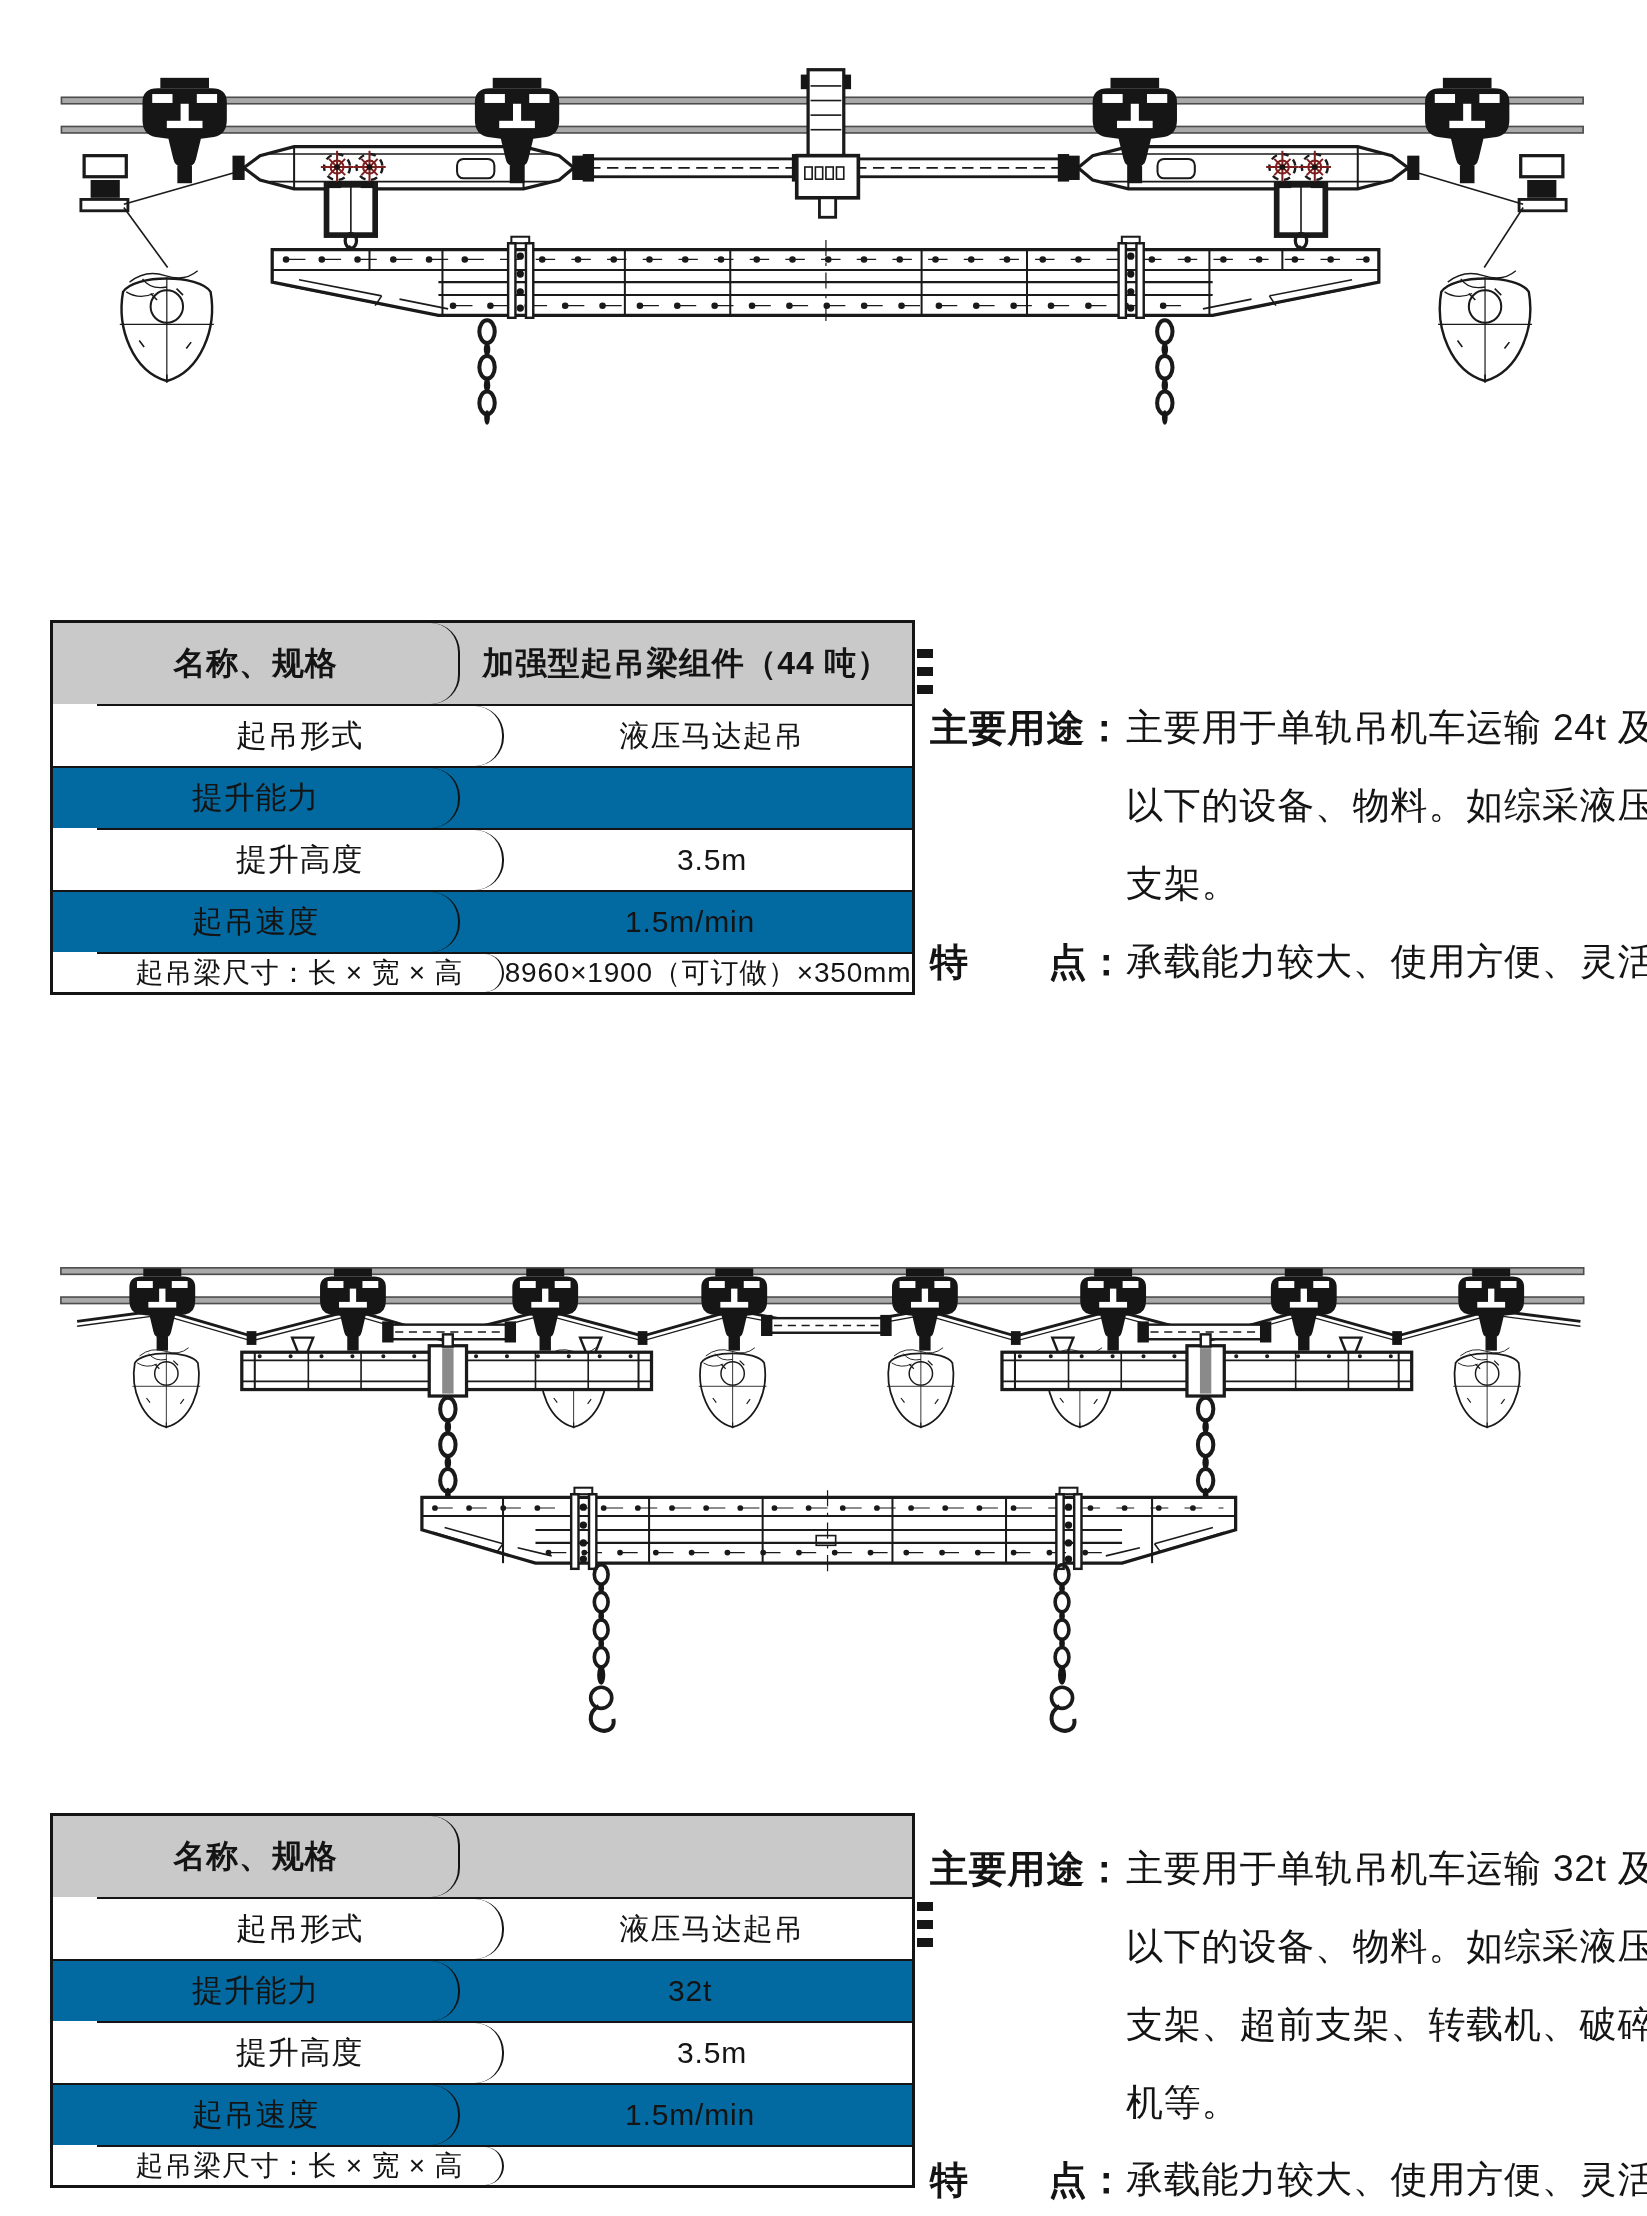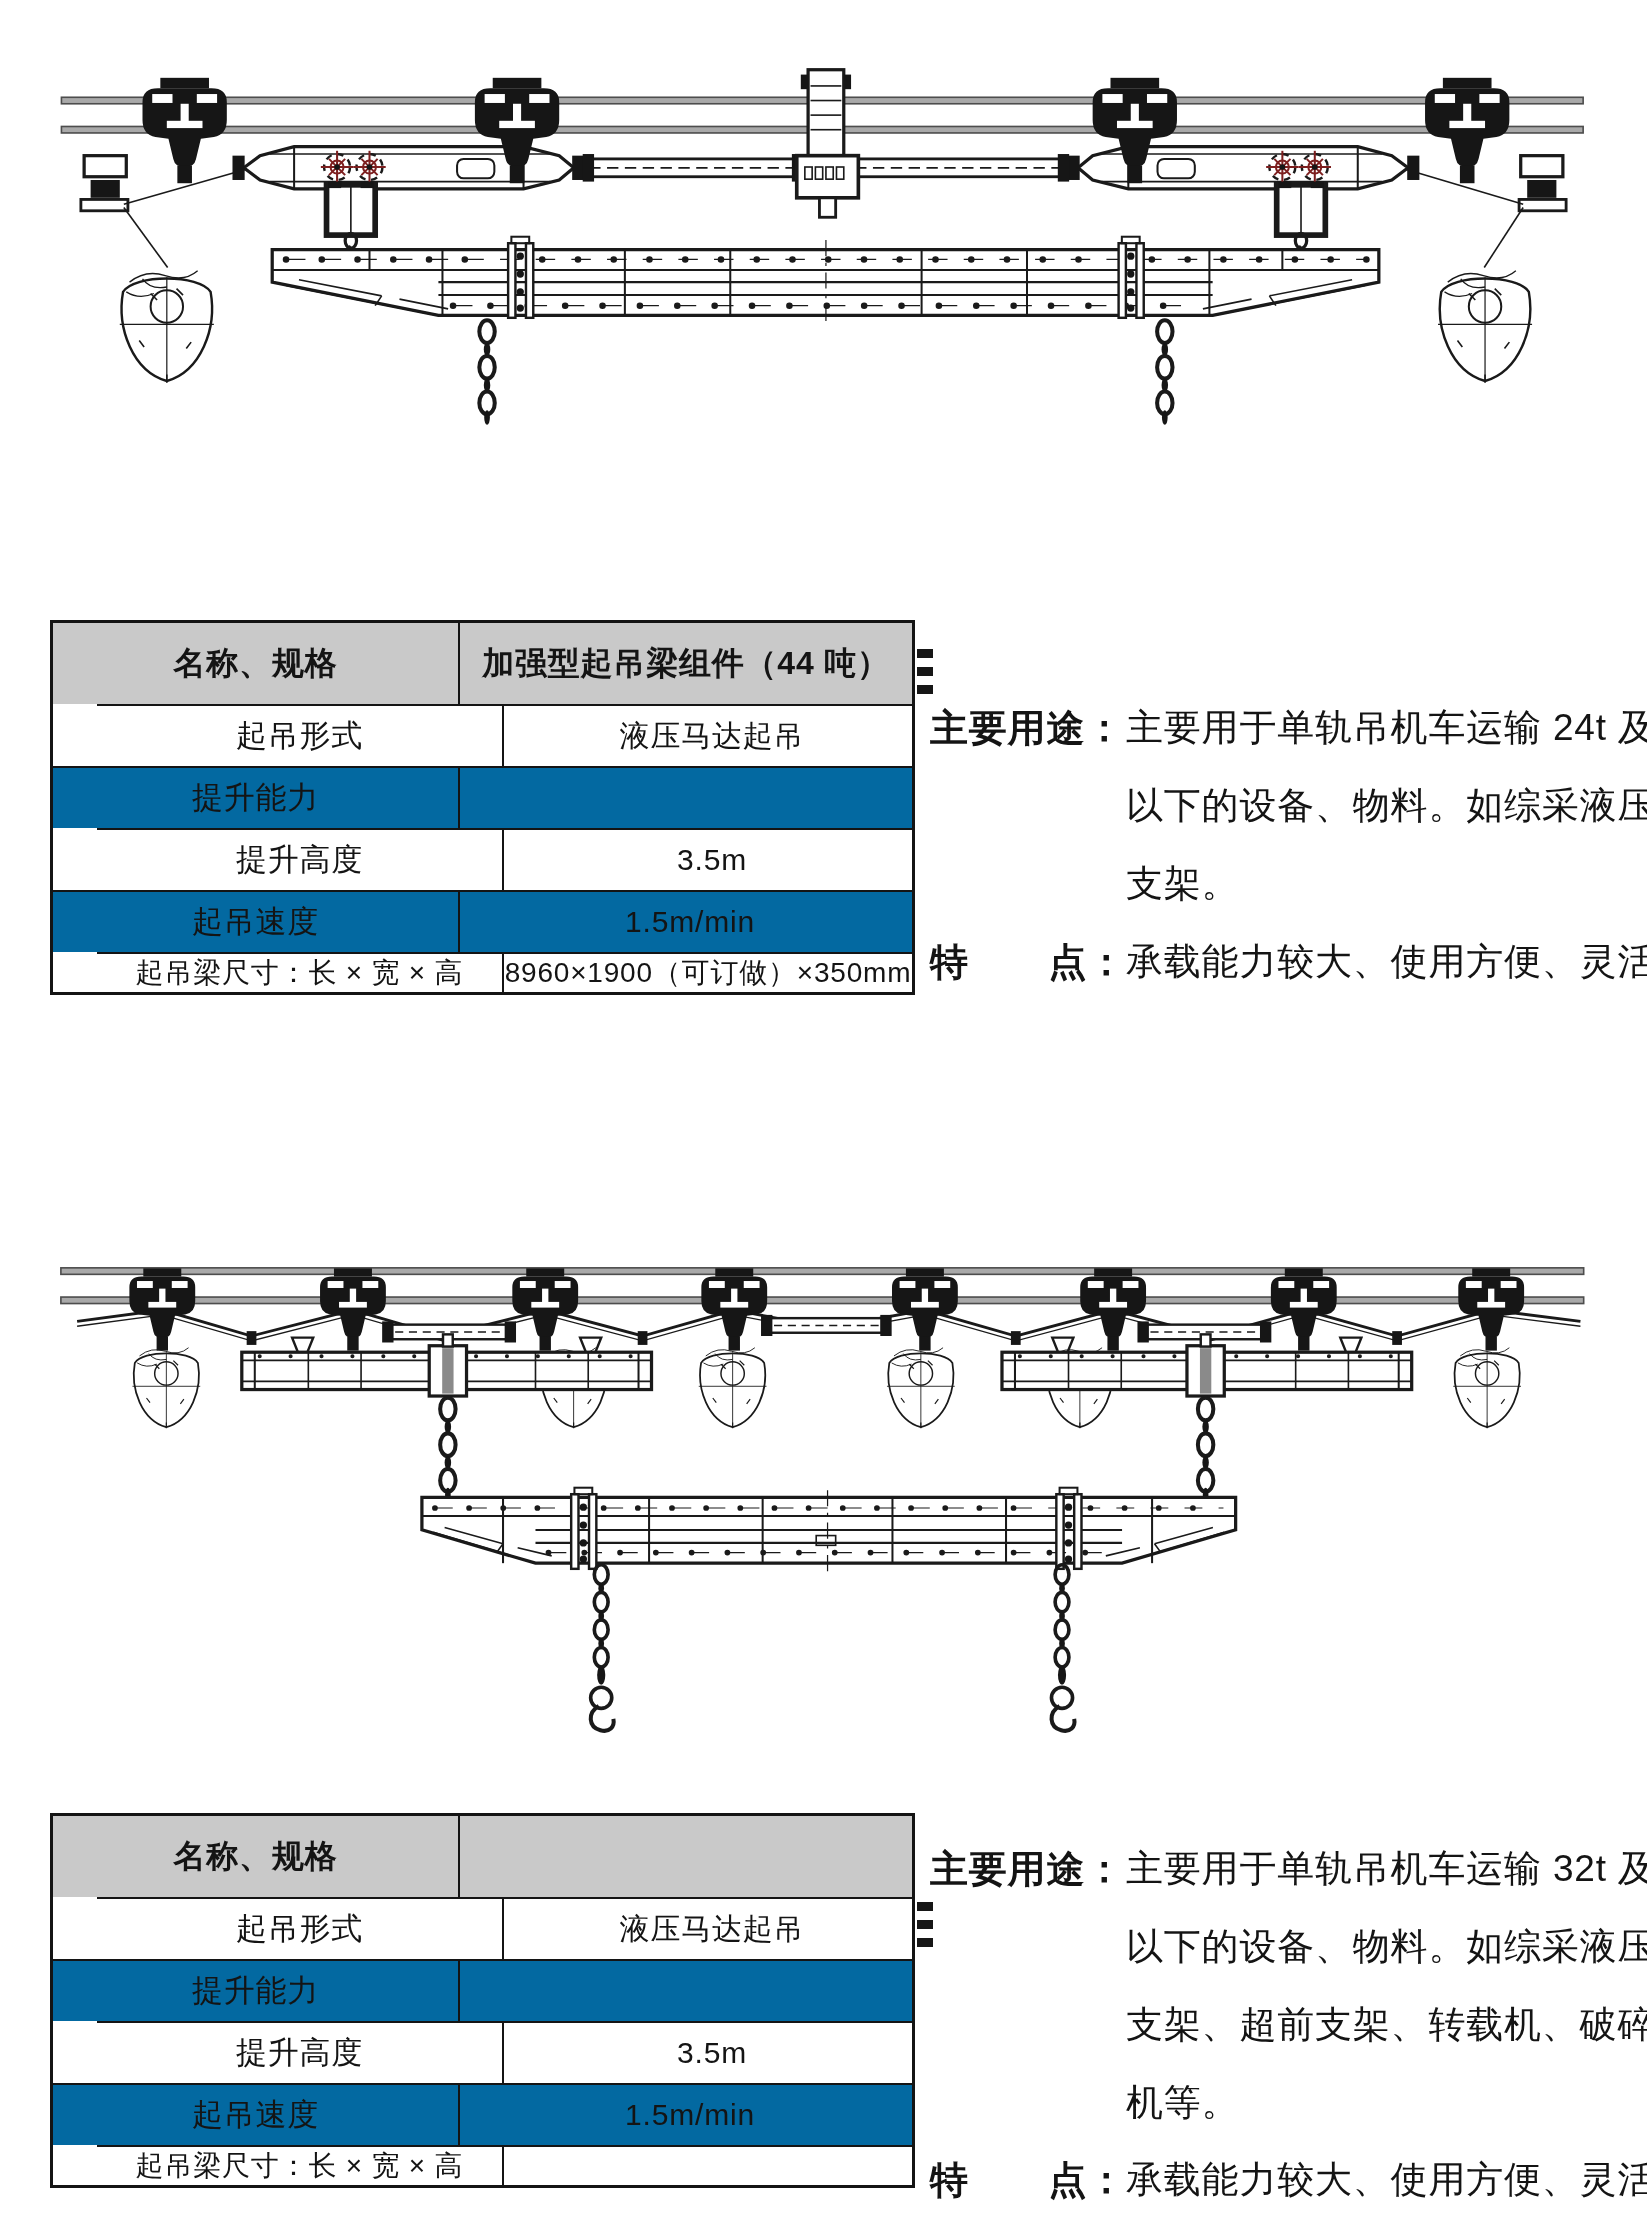--- a/index.html
+++ b/index.html
@@ -17,21 +17,21 @@
   .red{stroke:#7d1f1f;fill:none;}
   
   .spec-table{
     position:absolute;left:50px;width:865px;
     border:3.2px solid #141414;box-sizing:border-box;
     display:flex;flex-direction:column;
   }
   .srow{display:flex;box-sizing:border-box;border-top:2.4px solid #141414;}
   .srow.first{border-top:none;}
   .srow .cell{display:flex;align-items:center;justify-content:center;box-sizing:border-box;
-    text-align:right;letter-spacing:0.8px;}
+    text-align:right;letter-spacing:0.8px;border-radius:29px;}
   .srow .c1{width:407px;border-right:2.4px solid #141414;}
   .srow .c2{flex:1;}
   .bg-head{background:#c9c9c9;}
   .bg-alt{background:#0369a1;}
   .bg-w{background:#ffffff;margin-left:44px;}
   .h-head{height:81px;} .h-std{height:62px;} .h-last{height:65px;flex:1;}
   .f-head{font-size:32px;font-weight:700;}
   .f-lab{font-size:31px;font-weight:500;}
   .f-val{font-size:30px;font-weight:400;padding-left:8px;}
   .f-dim{font-size:28px;font-weight:500;letter-spacing:0;}
@@ -430,20 +430,21 @@
   <div class="spec-table" style="top:1813px;">
     <div class="srow first h-head bg-head">
       <div class="cell c1 f-head">名称、规格</div>
     </div>
     <div class="srow h-std bg-w">
       <div class="cell c1 f-lab">起吊形式</div>
       <div class="cell c2 f-val">液压马达起吊</div>
     </div>
     <div class="srow h-std bg-alt">
       <div class="cell c1 f-lab">提升能力</div>
+      <div class="cell c2 f-val">32t</div>
     </div>
     <div class="srow h-std bg-w">
       <div class="cell c1 f-lab">提升高度</div>
       <div class="cell c2 f-val">3.5m</div>
     </div>
     <div class="srow h-std bg-alt">
       <div class="cell c1 f-lab">起吊速度</div>
       <div class="cell c2 f-val">1.5m/min</div>
     </div>
     <div class="srow h-last bg-w">

